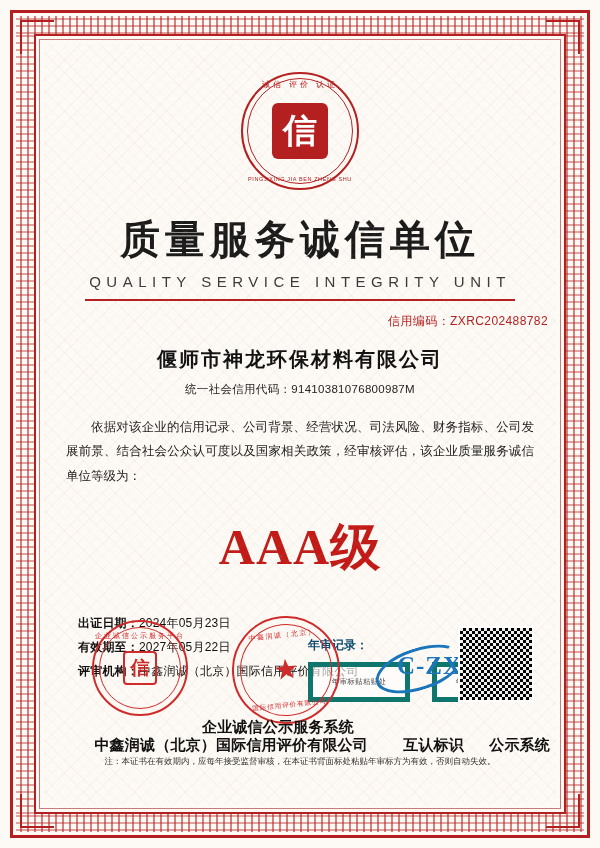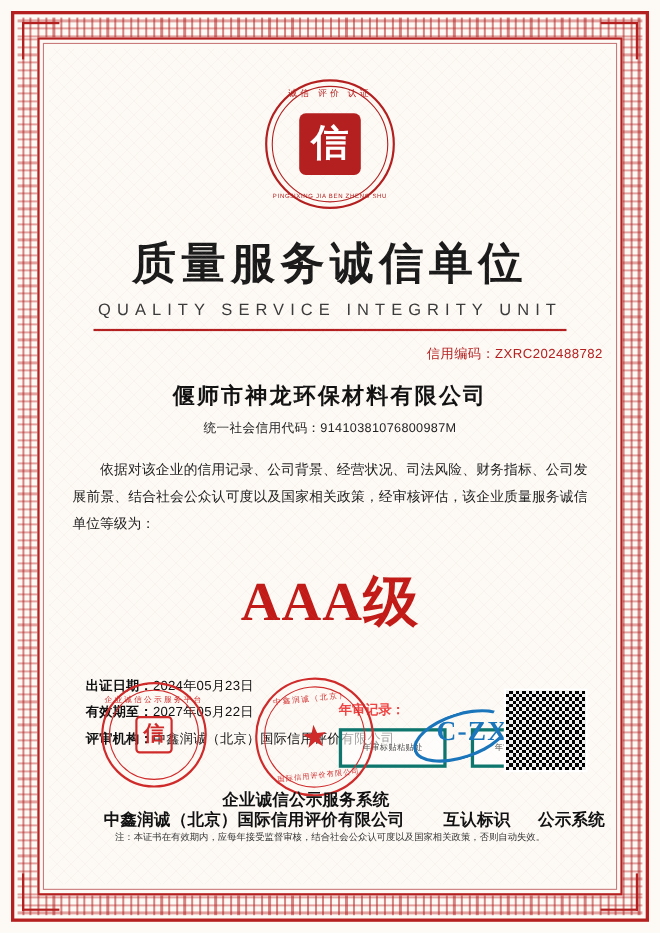--- a/index.html
+++ b/index.html
@@ -227,31 +227,31 @@
 
   .annual-review {
     position: absolute;
     right: 8px;
     top: 22px;
     width: 240px;
   }
   .annual-title {
     font-size: 12px;
     font-weight: bold;
-    color: #ef4444;
+    color: #0c4a6e;
     margin-bottom: 8px;
   }
   .stamp-boxes {
     display: flex;
     gap: 22px;
   }
   .stamp-box {
     width: 92px;
     height: 30px;
-    border: 3px solid #0f766e;
+    border: 5px solid #0f766e;
     font-size: 7.5px;
     color: #555;
     display: flex;
     align-items: center;
     justify-content: center;
     letter-spacing: .3px;
     background: rgba(255,255,255,.6);
   }
 
   
@@ -469,16 +469,16 @@
         <span>C-ZX</span>
       </div>
 
       <div class="qrcode"></div>
 
       <div class="seal-caption cap-1">企业诚信公示服务系统</div>
       <div class="seal-caption cap-2">中鑫润诚（北京）国际信用评价有限公司</div>
       <div class="seal-caption cap-3">互认标识</div>
       <div class="seal-caption cap-4">公示系统</div>
 
-      <div class="note">注：本证书在有效期内，应每年接受监督审核，结合社会公众认可度以及国家相关政策，否则自动失效。</div>
+      <div class="note">注：本证书在有效期内，应每年接受监督审核，在本证书背面标处粘贴年审标方为有效，否则自动失效。</div>
     </div>
   </div>
 </div>
 
 </body></html>

